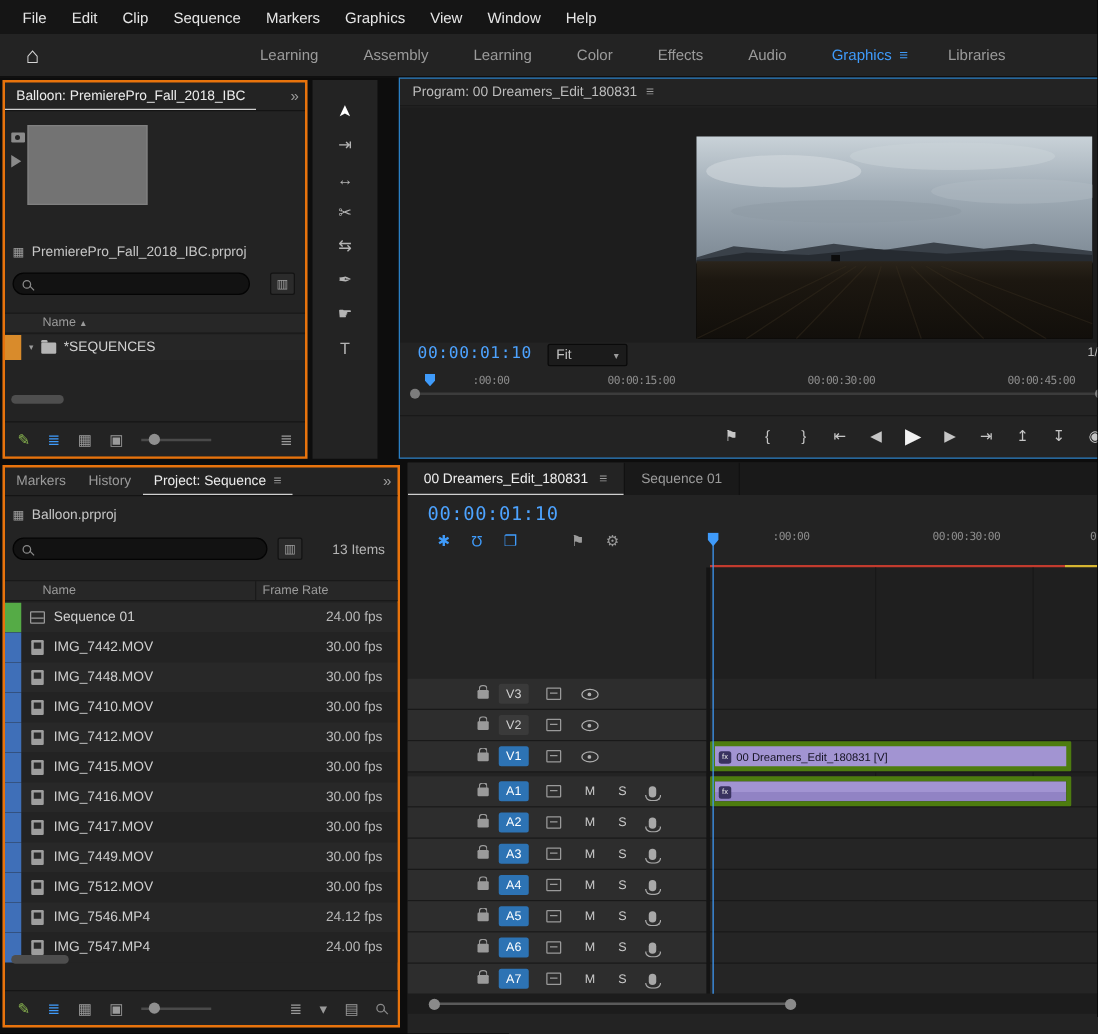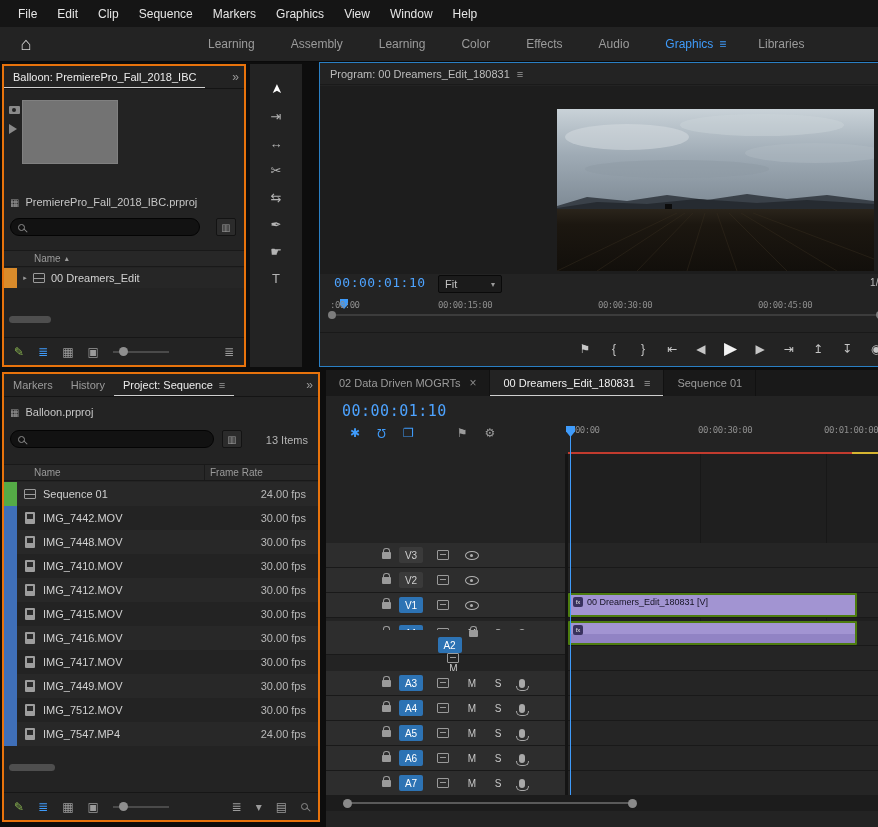--- a/index.html
+++ b/index.html
@@ -93,21 +93,21 @@
                  padding-left:10px; font-size:11px; color:#bdbdbd; gap:7px; border-bottom:1px solid #1a1a1a; }
   #prog-video-zone { position:absolute; left:0; top:23px; right:0; height:188px; background:#1d1d1d; }
   #prog-video { position:absolute; left:237px; top:23px; width:317px; height:162px; background:#000; }
   #prog-tc { position:absolute; left:14px; top:212px; font-size:13px; color:#4da3ff; letter-spacing:0.5px; }
   #prog-fit { position:absolute; left:118px; top:212px; width:64px; height:18px; background:#1b1b1b;
               border:1px solid #0a0a0a; border-radius:2px; color:#c4c4c4; font-size:11px;
               display:flex; align-items:center; justify-content:space-between; padding:0 6px; }
   #prog-frac { position:absolute; right:8px; top:214px; font-size:10px; color:#bdbdbd; }
   #prog-ruler { position:absolute; left:0; right:0; top:234px; height:28px; }
   .ruler-label { position:absolute; top:3px; font-size:9px; color:#8c8c8c;
-                 font-family:"DejaVu Sans Mono",monospace; letter-spacing:-0.5px; }
+                 font-family:"DejaVu Sans Mono",monospace; letter-spacing:-0.5px;margin-left:48px; }
   #prog-zoombar { position:absolute; left:10px; right:10px; top:17px; height:2px; background:#3c3c3c; }
   .zoomdot { position:absolute; top:-3px; width:8px; height:8px; border-radius:50%; background:#7c7c7c; }
   .zoomdot.l { left:-2px; } .zoomdot.r { right:-2px; }
   #prog-ph { position:absolute; left:20px; top:2px; width:8px; height:10px; background:#3f9bfa;
              clip-path:polygon(0 0,100% 0,100% 55%,50% 100%,0 55%); }
   #prog-transport { position:absolute; left:0; right:0; bottom:2px; height:32px; border-top:1px solid #191919;
                     display:flex; align-items:center; justify-content:flex-end; padding-right:10px; gap:17px; }
   .tbtn { font-size:12px; color:#c6c6c6; min-width:12px; text-align:center; }
   .tbtn.play { font-size:17px; color:#f2f2f2; }
 
@@ -156,22 +156,22 @@
   .eye-icon { margin-left:16px; width:14px; height:9px; border:1px solid #b0b0b0; border-radius:50%;
               position:relative; flex:none; }
   .eye-icon::after { content:""; position:absolute; left:4px; top:2px; width:3px; height:3px;
                      border-radius:50%; background:#b0b0b0; }
   .ms-btn { margin-left:16px; width:14px; text-align:center; font-size:10px; color:#c8c8c8; flex:none; }
   .ms-btn.solo { margin-left:12px; }
   .mic-icon { margin-left:14px; width:6px; height:9px; background:#a8a8a8; border-radius:3px;
               position:relative; flex:none; }
   .mic-icon::after { content:""; position:absolute; left:-3px; bottom:-3px; width:11px; height:4px;
                      border:1px solid #a8a8a8; border-top:none; border-radius:0 0 5px 5px; }
-  .clip { position:absolute; left:0; top:0; height:24px; background:#a294d2; border:2px solid #4d7c0f;
-          border-radius:1px; display:flex; align-items:flex-start; padding:2px 0 0 3px; gap:4px; overflow:hidden; }
+  .clip { position:absolute; left:0; top:0; height:24px; background:#a294d2; border:4px solid #4d7c0f;
+          border-radius:1px; display:flex; align-items:center; padding:2px 0 0 3px; gap:4px; overflow:hidden; }
   .clip.audio { background:linear-gradient(#a294d2 0 55%, #9183c4 55% 100%); }
   .fx-badge { width:10px; height:10px; background:#39325f; color:#e8e8e8; font-size:6px;
               display:flex; align-items:center; justify-content:center; border-radius:2px; flex:none; }
   .clip-label { font-size:9px; color:#151322; white-space:nowrap; }
   #tl-playhead { position:absolute; left:244px; top:58px; width:1px; height:367px; background:#3f9bfa; z-index:6; }
   #tl-ph-handle { position:absolute; left:240px; top:56px; width:9px; height:11px; background:#3f9bfa;
                   clip-path:polygon(0 0,100% 0,100% 50%,50% 100%,0 50%); z-index:7; }
   #tl-scroll { position:absolute; left:0; right:0; bottom:16px; height:16px; background:#1c1c1c; }
   #tl-scroll-handle { position:absolute; left:20px; width:288px; top:7px; height:2px; background:#5a5a5a; }
   .scrolldot { position:absolute; top:-3px; width:9px; height:9px; border-radius:50%; background:#8a8a8a; }
@@ -230,23 +230,23 @@
       <input type="text" style="">
     </div>
     <div class="filter-btn" style="left:212px;top:152px;">▥</div>
     <div class="list-header" style="top:184px;">
       <span>Name</span>
       <span class="sort-caret">▴</span>
     </div>
     <div id="pp-rows">
         <div class="bin-row">
           <span class="chip" style="background: rgb(217, 139, 43);"></span>
-          <span class="expander">▸</span>
-          <span class="seq-icon"></span>
-          <span class="bin-label">00 Dreamers_Edit</span>
+          <span class="expander">▾</span>
+          <span class="folder-icon"></span>
+          <span class="bin-label">*SEQUENCES</span>
         </div>
       </div>
     <div class="hscroll-pill" style="top:250px;"></div>
     <div class="panel-footer" id="pp-footer">
         <span class="fi" style="color: rgb(138, 182, 80);">✎</span>
         <span class="fi" style="color: rgb(63, 155, 250);">≣</span>
         <span class="fi" style="color: rgb(155, 155, 155);">▦</span>
         <span class="fi" style="color: rgb(155, 155, 155);">▣</span>
         <span class="zoom-slider">
           <span class="zoom-knob"></span>
@@ -452,20 +452,28 @@
             <span class="clip-icon"></span>
           </span>
           <span>IMG_7512.MOV</span>
           <span class="rate">30.00 fps</span>
         </div>
         <div class="bp-row">
           <span class="chip24" style="background: rgb(63, 111, 184);"></span>
           <span class="row-icon">
             <span class="clip-icon"></span>
           </span>
+          <span>IMG_7546.MP4</span>
+          <span class="rate">24.12 fps</span>
+        </div>
+        <div class="bp-row">
+          <span class="chip24" style="background: rgb(63, 111, 184);"></span>
+          <span class="row-icon">
+            <span class="clip-icon"></span>
+          </span>
           <span>IMG_7547.MP4</span>
           <span class="rate">24.00 fps</span>
         </div>
       </div>
     <div class="hscroll-pill" style="top:390px;width:46px;"></div>
     <div class="panel-footer" id="bp-footer">
         <span class="fi" style="color: rgb(138, 182, 80);">✎</span>
         <span class="fi" style="color: rgb(63, 155, 250);">≣</span>
         <span class="fi" style="color: rgb(155, 155, 155);">▦</span>
         <span class="fi" style="color: rgb(155, 155, 155);">▣</span>
@@ -476,24 +484,20 @@
           <span class="fi" style="color: rgb(155, 155, 155);">≣</span>
           <span class="fi" style="color: rgb(155, 155, 155);">▾</span>
           <span class="fi" style="color: rgb(155, 155, 155);">▤</span>
           <span class="mag-icon"></span>
         </span>
       </div>
   </div>
 
   <div id="timeline-panel" class="panel">
     <div id="tl-tabbar">
-        <div class="tl-tab">
-          <span>02 Data Driven MOGRTs</span>
-          <span class="tab-close">×</span>
-        </div>
         <div class="tl-tab active">
           <span>00 Dreamers_Edit_180831</span>
           <span class="panel-menu">≡</span>
         </div>
         <div class="tl-tab">
           <span>Sequence 01</span>
         </div>
       </div>
     <div id="tl-tc" class="mono">00:00:01:10</div>
     <div id="tl-tools">
@@ -550,21 +554,21 @@
           <span class="sync-icon"></span>
           <span class="ms-btn">M</span>
           <span class="ms-btn solo">S</span>
           <span class="mic-icon"></span>
         </div>
         <div class="track-lane" style="top: 251px;">
           <div class="clip audio" style="width: 289px;">
             <span class="fx-badge">fx</span>
           </div>
         </div>
-        <div class="track-header" style="top: 260px; flex-direction: column;">
+        <div class="track-header" style="top: 276px;">
           <span class="lock-icon"></span>
           <span class="track-badge target">A2</span>
           <span class="sync-icon"></span>
           <span class="ms-btn">M</span>
           <span class="ms-btn solo">S</span>
           <span class="mic-icon"></span>
         </div>
         <div class="track-lane" style="top: 276px;"></div>
         <div class="track-header" style="top: 301px;">
           <span class="lock-icon"></span>

